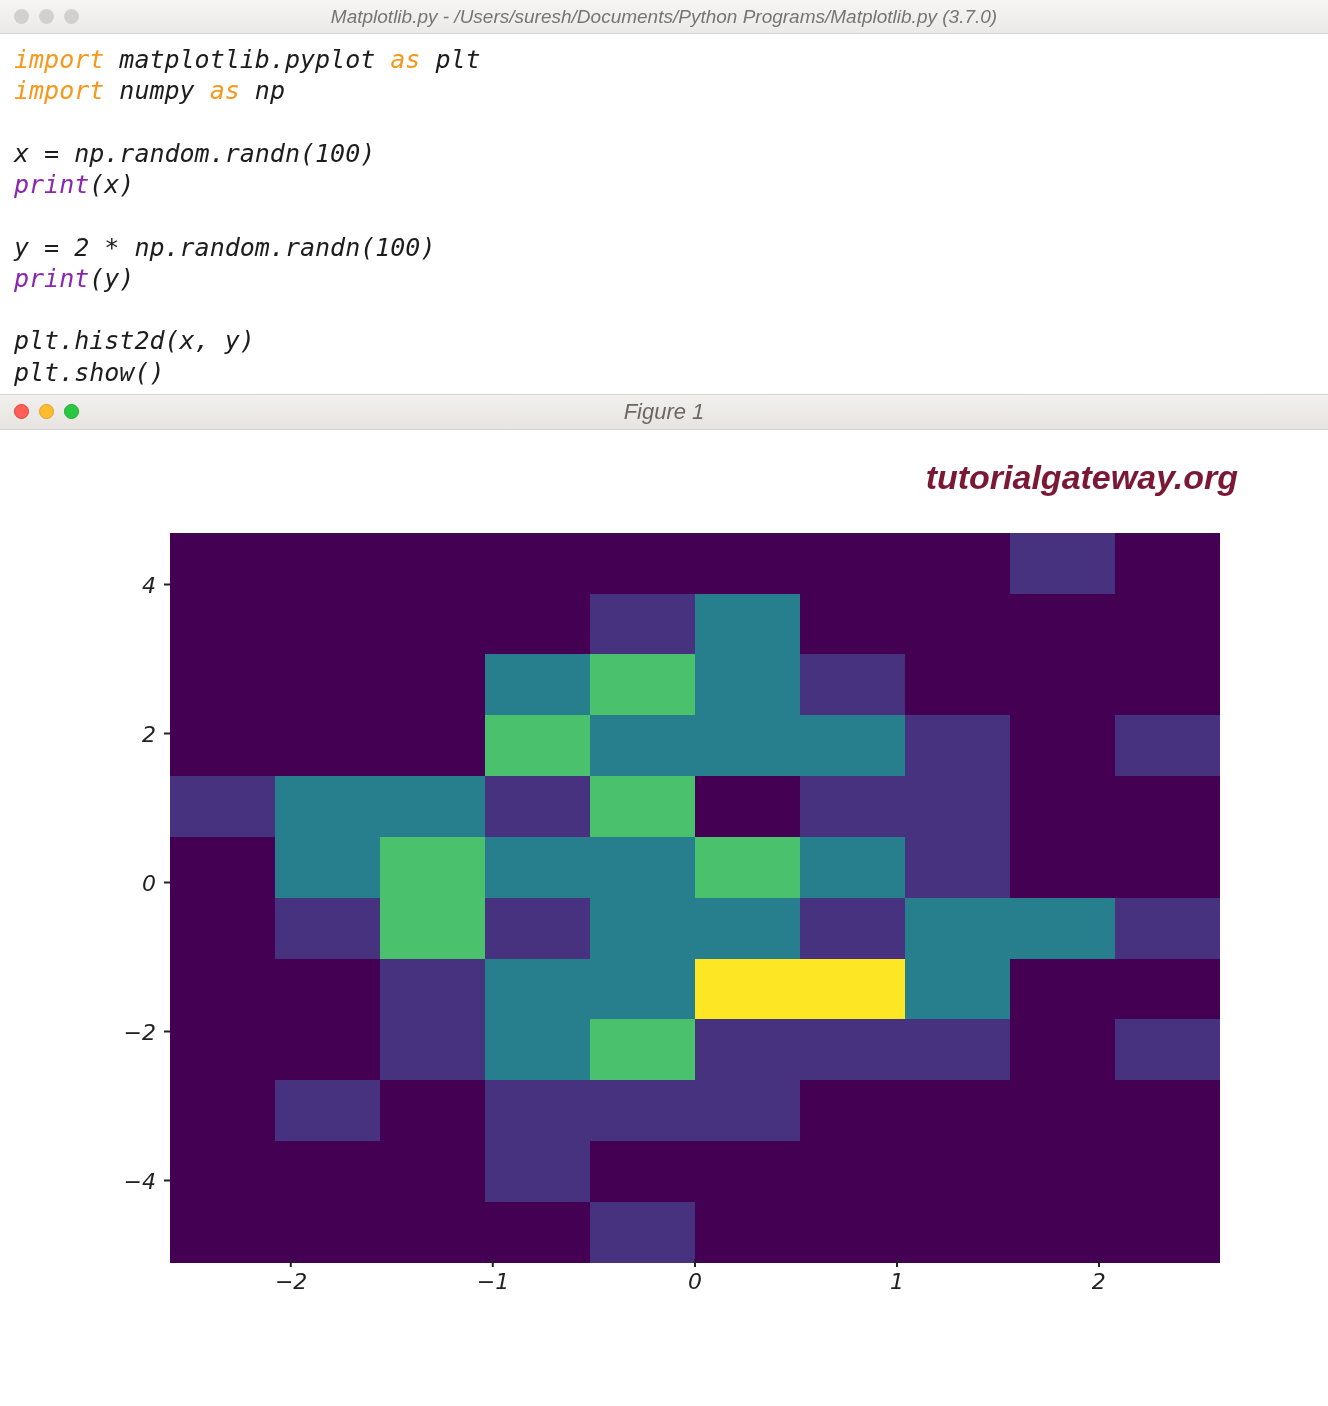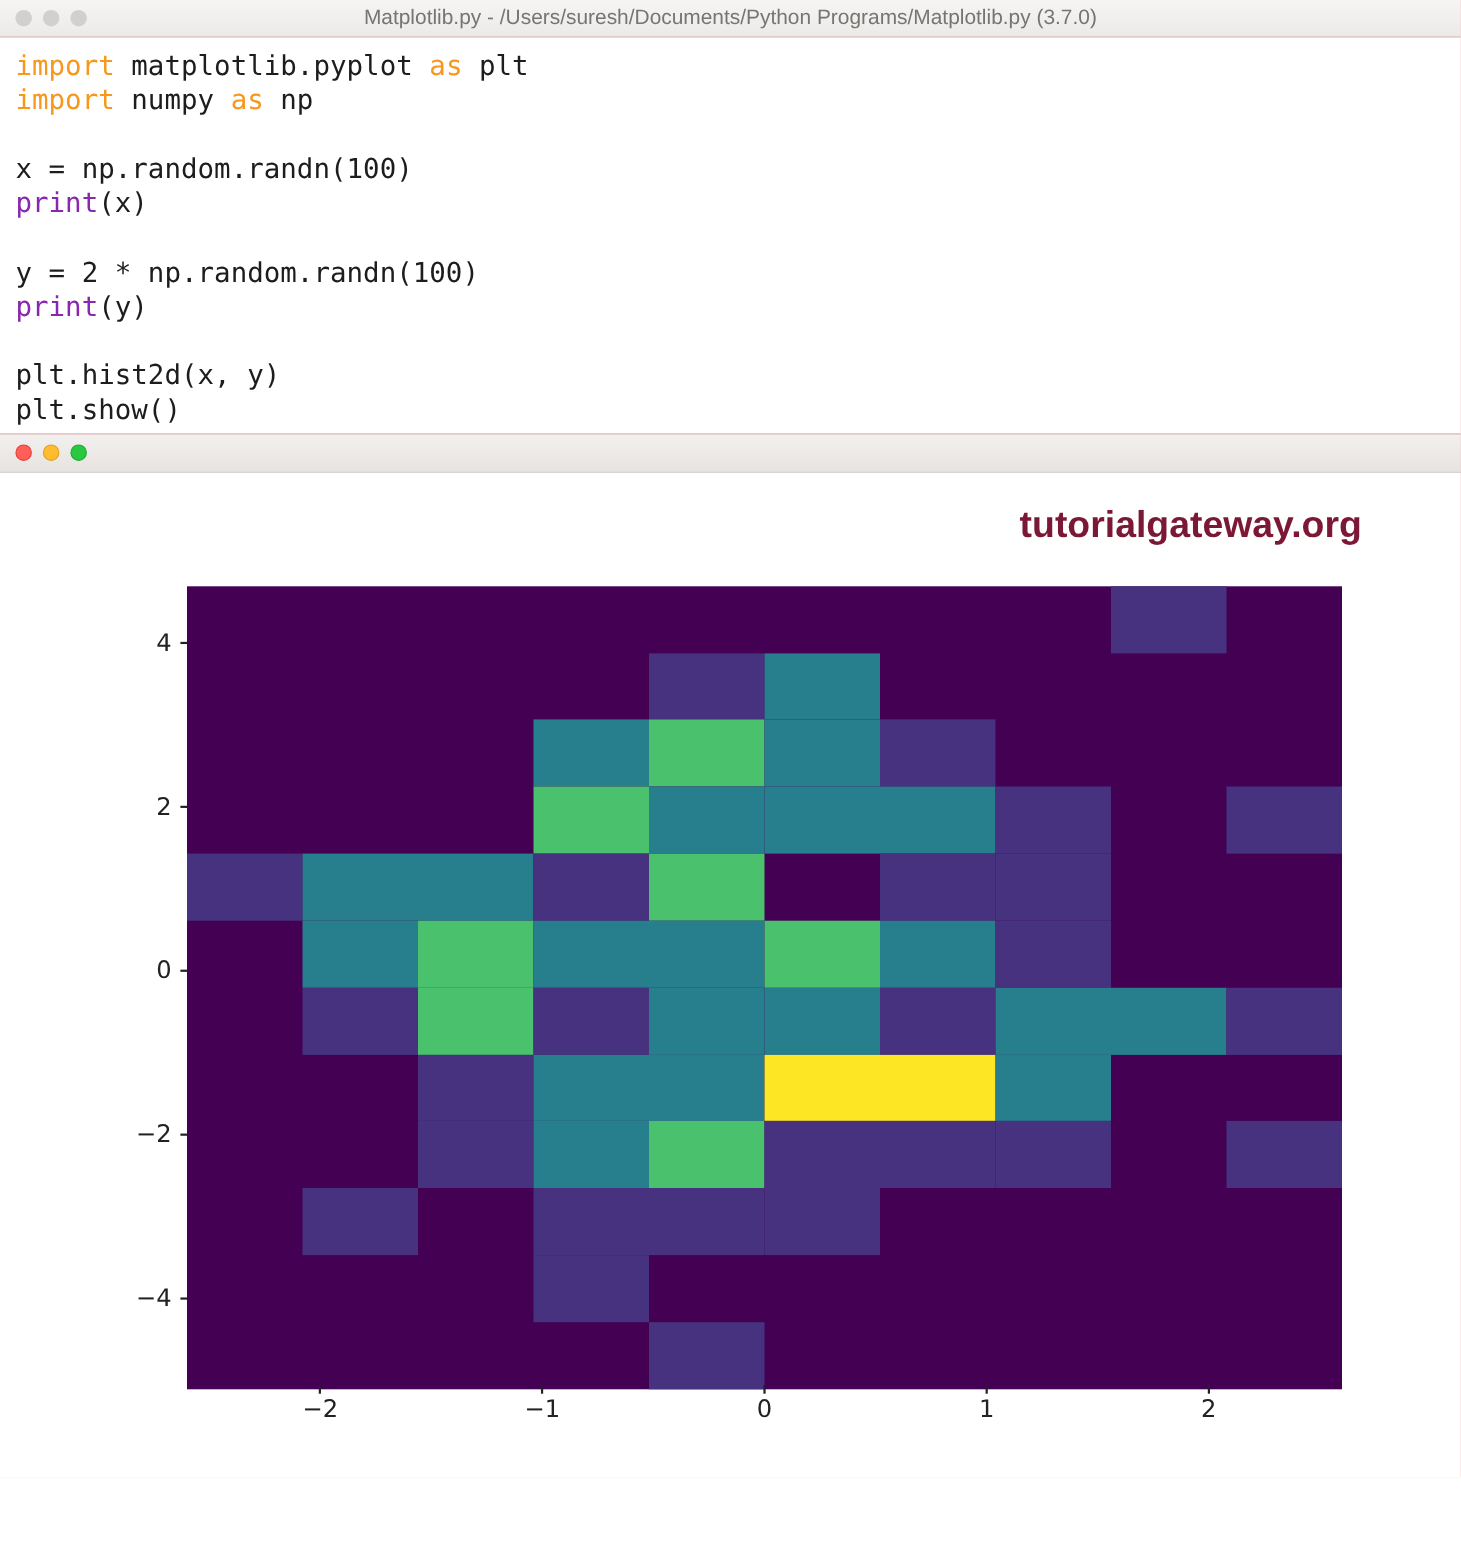--- a/index.html
+++ b/index.html
@@ -1,21 +1,21 @@
 <!DOCTYPE html>
 <html><head>
 <meta charset="utf-8">
 <style>
   * { box-sizing: border-box; margin: 0; padding: 0; }
   body {
     font-family: -apple-system, BlinkMacSystemFont, "Segoe UI", sans-serif;
     background: #fff;
     width: 1328px;
   }
-  .window { width: 100%; background: #fca5a5; }
+  .window { width: 100%; background: #f0abfc; font-style: italic; }
   .titlebar {
     height: 34px;
     background: linear-gradient(#f6f5f4, #eceae8);
     border-bottom: 1px solid #d6d4d2;
     display: flex;
     align-items: center;
     padding: 0 14px;
     position: relative;
   }
   .traffic { display: flex; gap: 10px; align-items: center; }
@@ -138,20 +138,21 @@
   <div class="editor" id="code"><div><span class="kw-orange">import</span><span> matplotlib.pyplot </span><span class="kw-orange">as</span><span> plt</span></div><div><span class="kw-orange">import</span><span> numpy </span><span class="kw-orange">as</span><span> np</span></div><div>&nbsp;</div><div><span>x = np.random.randn(100)</span></div><div><span class="kw-purple">print</span><span>(x)</span></div><div>&nbsp;</div><div><span>y = 2 * np.random.randn(100)</span></div><div><span class="kw-purple">print</span><span>(y)</span></div><div>&nbsp;</div><div><span>plt.hist2d(x, y)</span></div><div><span>plt.show()</span></div></div>
 </div>
 
 <div class="window">
   <div class="figure-titlebar">
     <div class="traffic">
       <div class="dot red"></div>
       <div class="dot yellow"></div>
       <div class="dot green"></div>
     </div>
+    <div class="fig-title">Figure 1</div>
   </div>
   <div class="figure-body">
     <div class="watermark">tutorialgateway.org</div>
     <div class="chart-wrap">
       <div class="y-axis y-labels" id="yaxis">
           <div class="y-tick" style="top: 88.7755%;">−4<span class="mark"></span></div>
           <div class="y-tick" style="top: 68.3673%;">−2<span class="mark"></span></div>
           <div class="y-tick" style="top: 47.9592%;">0<span class="mark"></span></div>
           <div class="y-tick" style="top: 27.551%;">2<span class="mark"></span></div>
           <div class="y-tick" style="top: 7.14286%;">4<span class="mark"></span></div>

